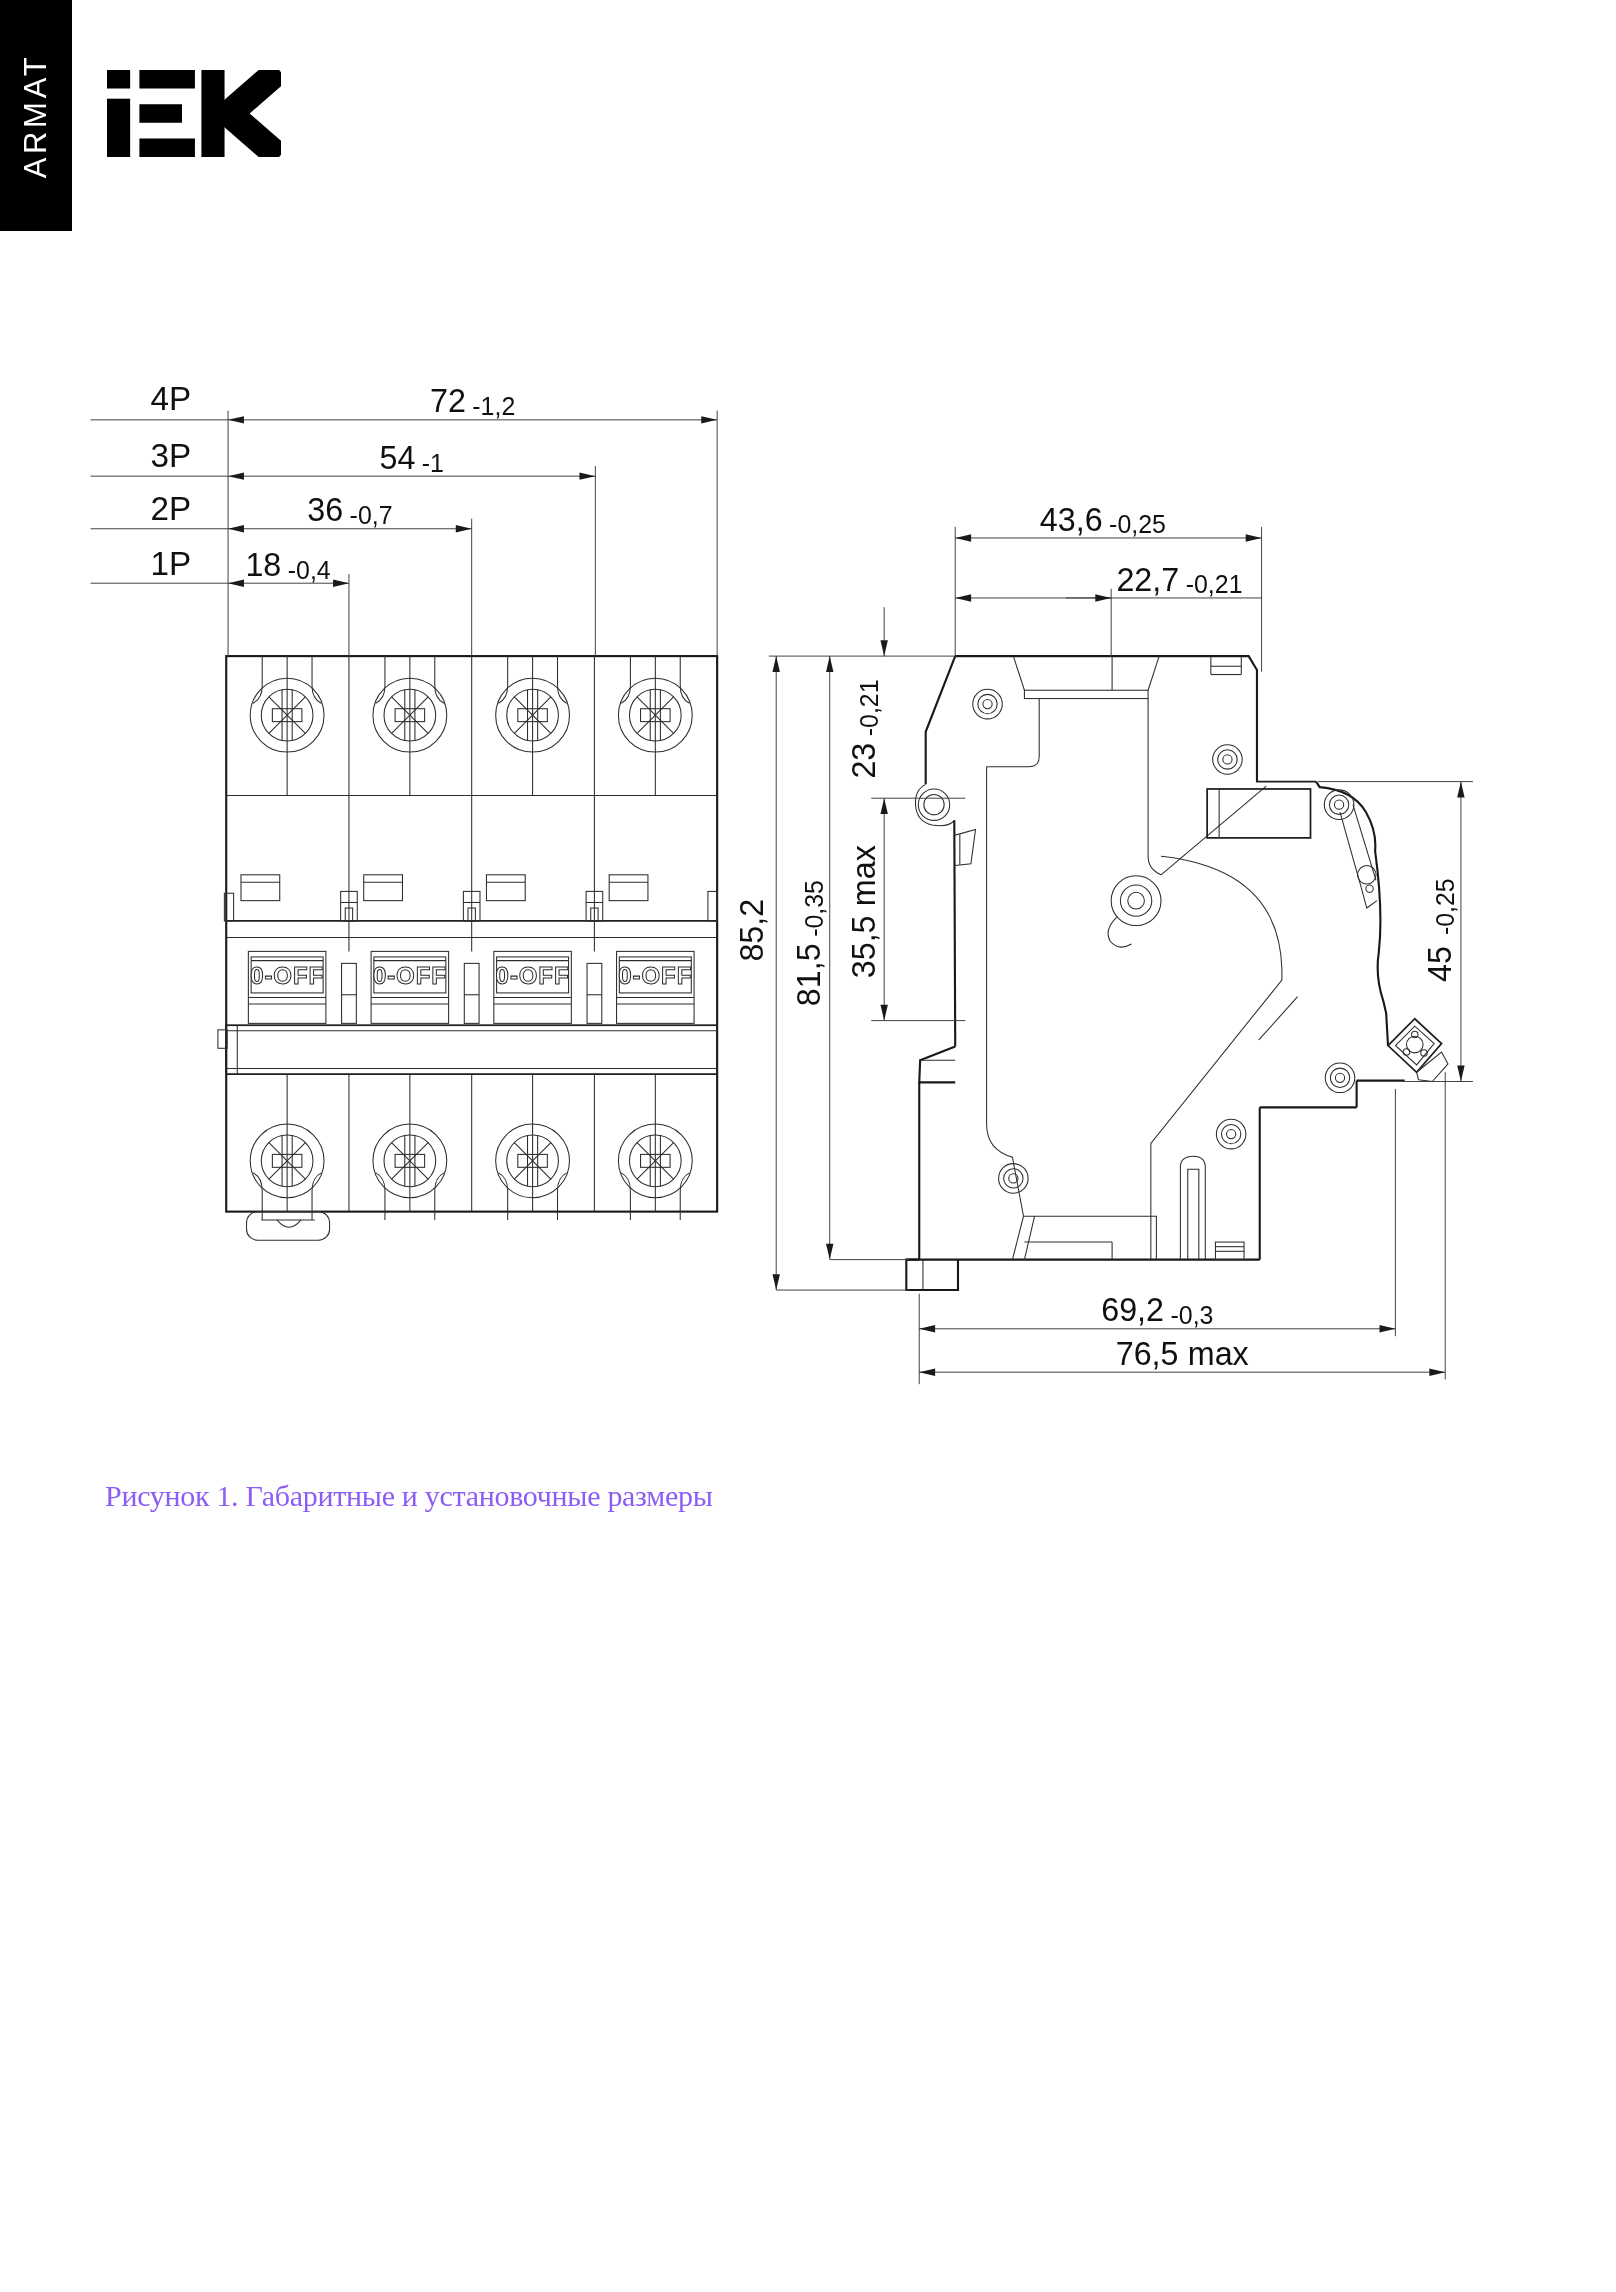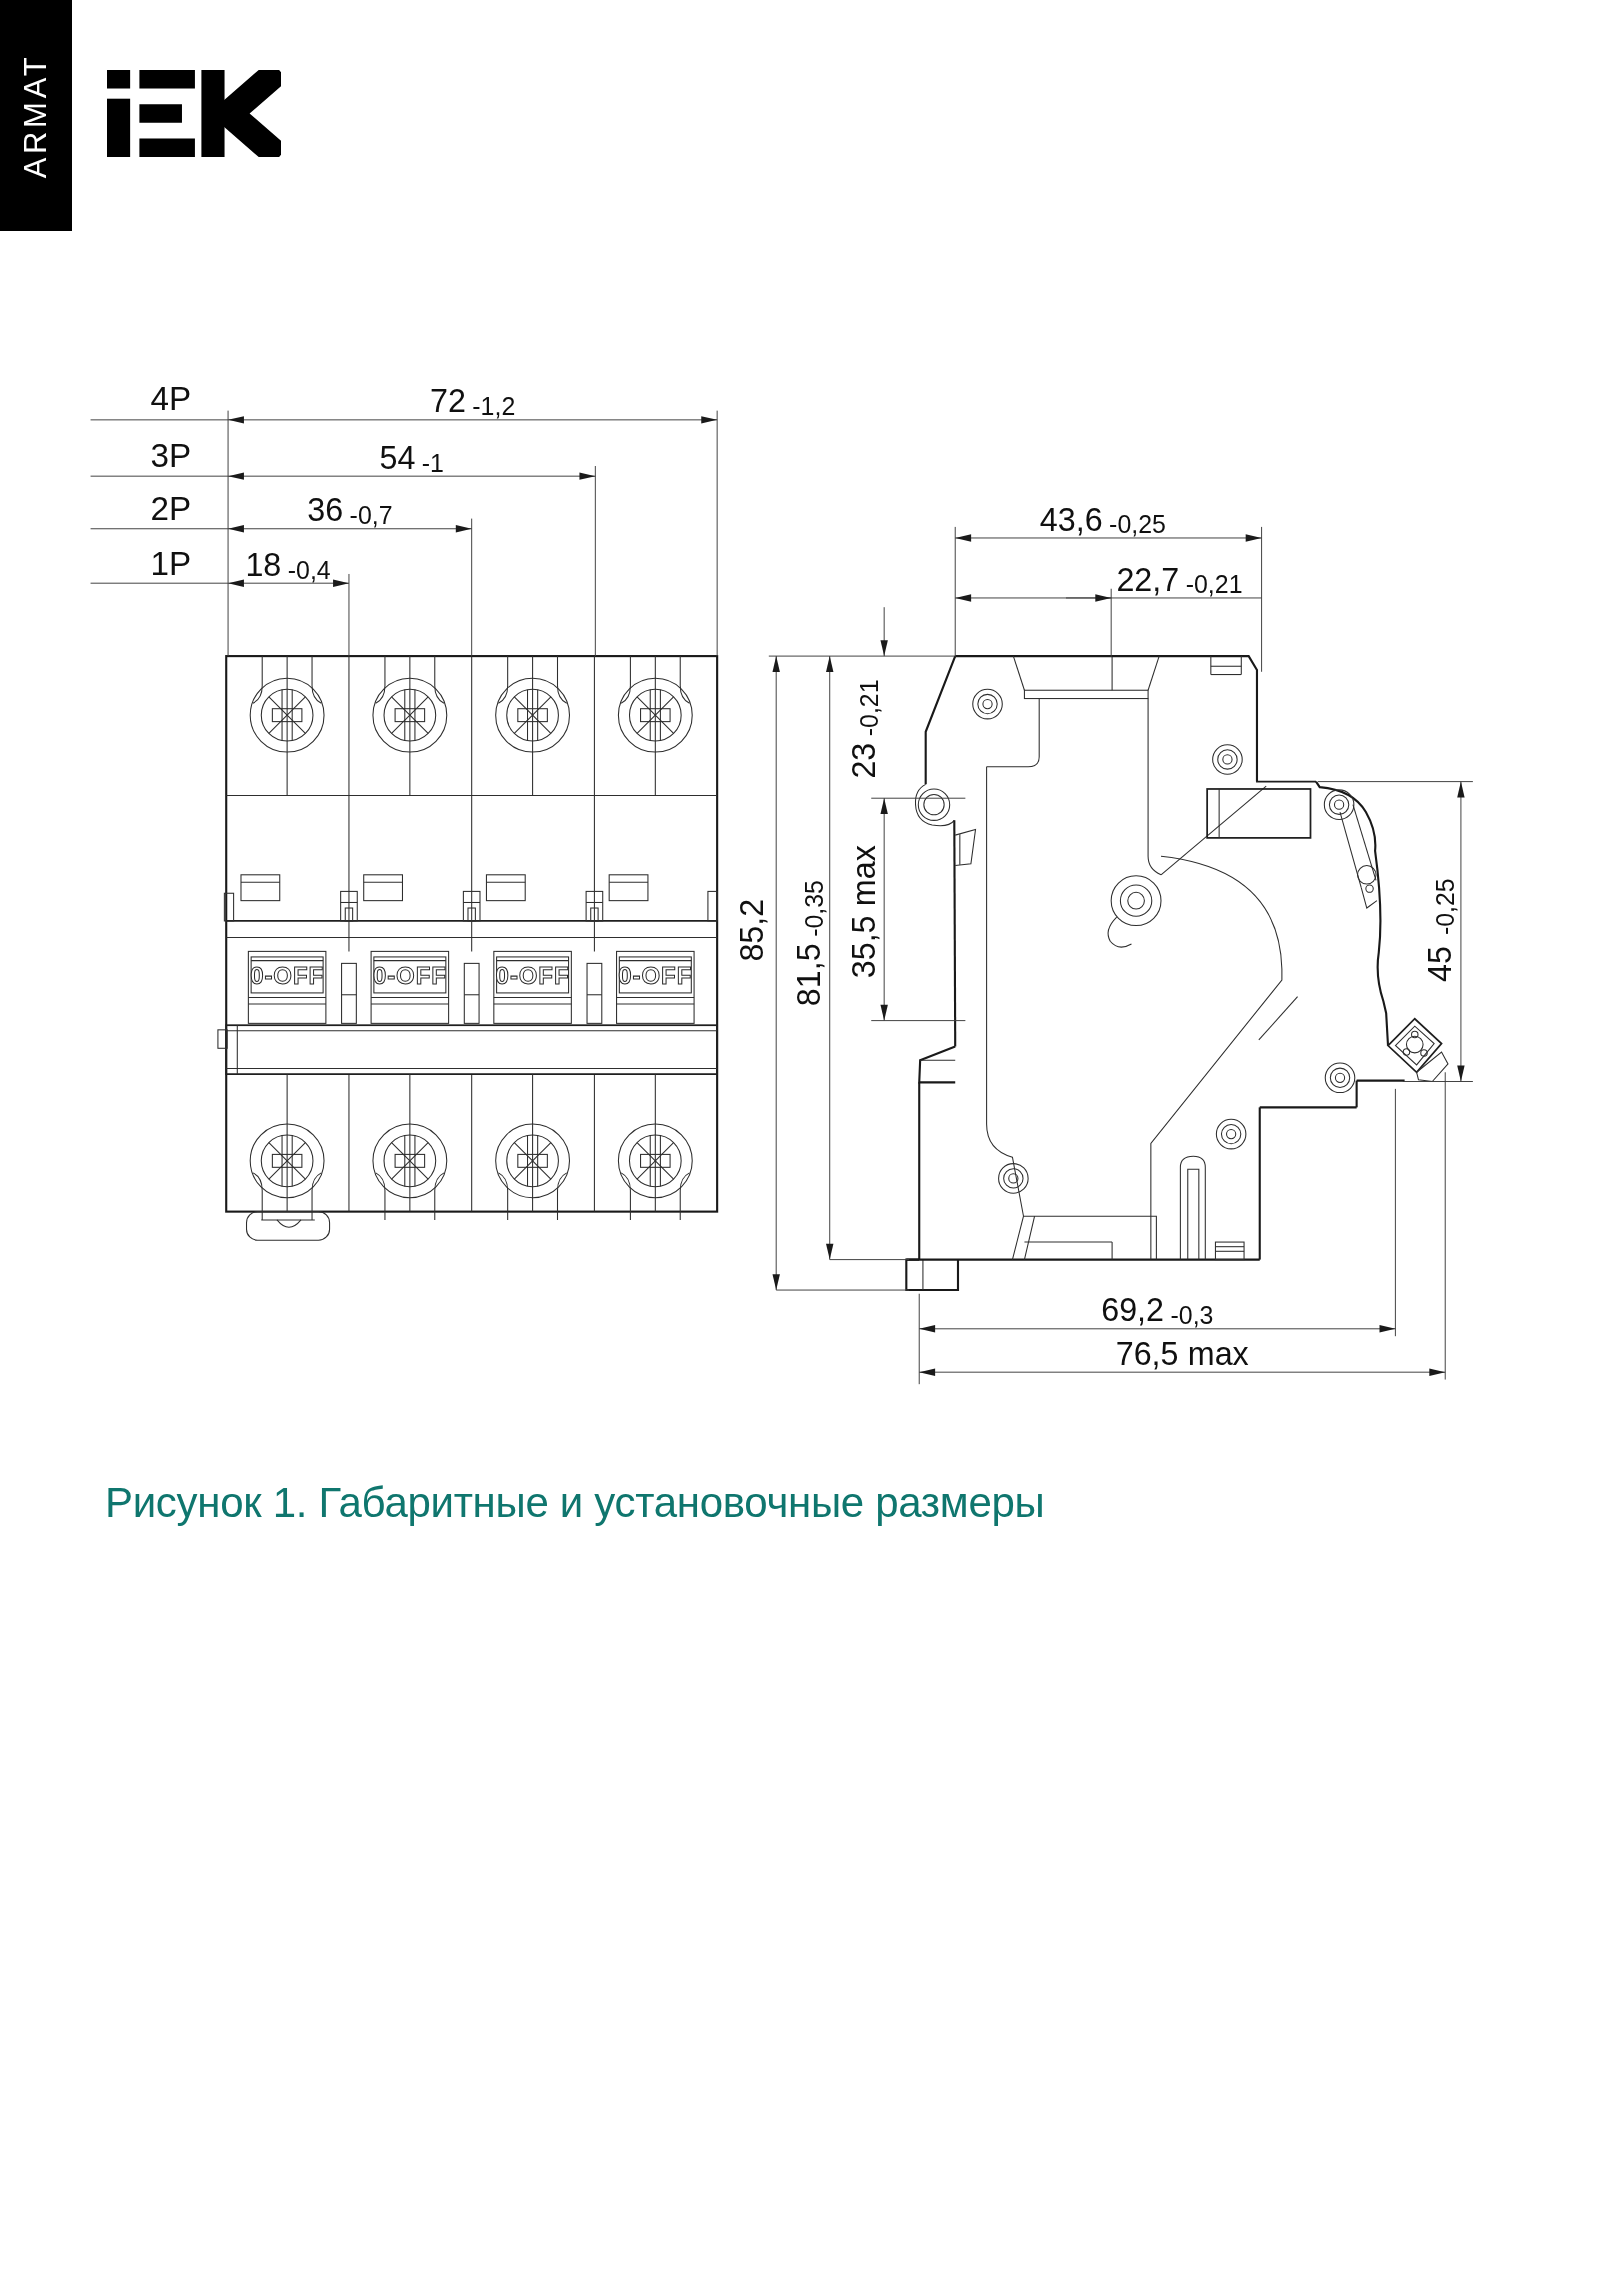--- a/index.html
+++ b/index.html
@@ -2,21 +2,21 @@
 <html style="font-size:14.8px"><head>
 <meta charset="utf-8">
 <style>
   html,body{margin:0;padding:0;background:#ffffff;}
   body{width:1617px;height:2293px;position:relative;font-family:"Liberation Sans",sans-serif;color:#101010;}
   .armat-bar{position:absolute;left:0;top:0;width:72px;height:231px;background:#000;display:flex;align-items:center;justify-content:center;}
   .armat-text{display:block;transform:rotate(-90deg);color:#fff;font-size:31px;letter-spacing:3.7px;font-weight:400;white-space:nowrap;}
   .iek-logo{position:absolute;left:107px;top:70px;}
   .iek-logo *{fill:#000;}
   .iek-logo .karm{fill:none;stroke:#000;stroke-width:29;stroke-linejoin:miter;}
-  .caption{position:absolute;left:105px;top:1479px;font-size:42px;letter-spacing:-0.3px;color:#0f766e;white-space:nowrap;}
+  .caption{position:absolute;left:105px;top:1479px;font-size:30px;letter-spacing:-0.3px;color:#8b5cf6;white-space:nowrap;font-family:Liberation Serif, serif;}
   svg.drawing{position:absolute;left:0;top:0;}
   .thin{stroke:#2e2e2e;stroke-width:1.15;fill:none;}
   .med{stroke:#1f1f1f;stroke-width:1.9;fill:none;}
   .out{stroke:#191919;stroke-width:2.3;fill:none;}
   .dim{stroke:#3d3d3d;stroke-width:1.05;fill:none;}
   .arrF{fill:#1a1a1a;stroke:none;}
   text{fill:#101010;font-family:"Liberation Sans",sans-serif;}
   .dimtxt{font-size:35px;}
   .tol{font-size:27px;}
   .poletxt{font-size:36px;}

